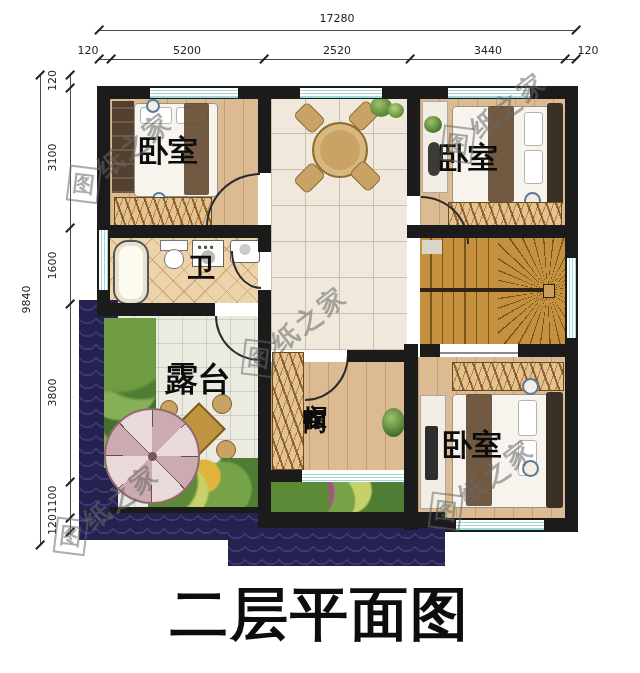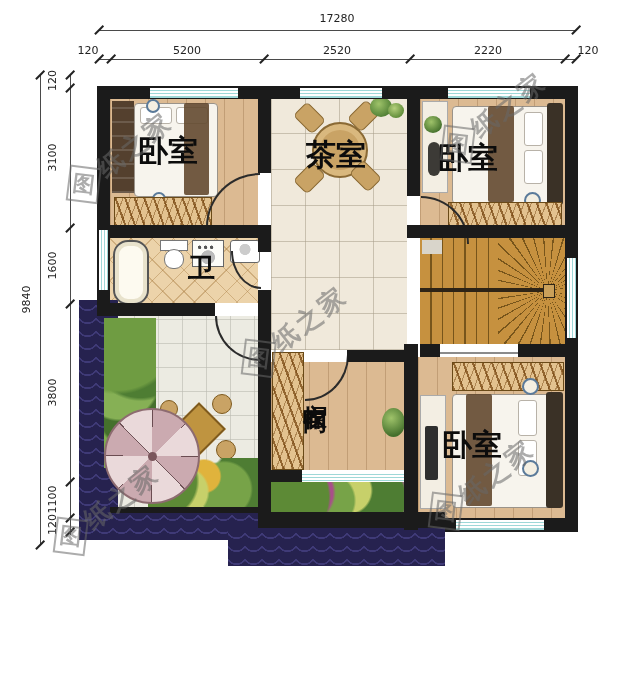--- a/index.html
+++ b/index.html
@@ -67,21 +67,21 @@
   <div class="dl" style="left:99px;top:59px;width:477px;height:1px"></div>
   <div class="tick" style="left:93px;top:58px"></div>
   <div class="tick" style="left:105px;top:58px"></div>
   <div class="tick" style="left:258px;top:58px"></div>
   <div class="tick" style="left:404px;top:58px"></div>
   <div class="tick" style="left:559px;top:58px"></div>
   <div class="tick" style="left:570px;top:58px"></div>
   <div class="dim-label" style="left:68px;top:45px;width:40px">120</div>
   <div class="dim-label" style="left:167px;top:45px;width:40px">5200</div>
   <div class="dim-label" style="left:317px;top:45px;width:40px">2520</div>
-  <div class="dim-label" style="left:468px;top:45px;width:40px">2220</div>
+  <div class="dim-label" style="left:468px;top:45px;width:40px">3440</div>
   <div class="dim-label" style="left:568px;top:45px;width:40px">120</div>
 
   <div class="dl" style="left:40px;top:75px;width:1px;height:470px"></div>
   <div class="tick" style="left:34px;top:74px"></div>
   <div class="tick" style="left:34px;top:544px"></div>
   <div class="dim-label rot" style="left:-2px;top:294px;width:56px">9840</div>
 
   <div class="dl" style="left:70px;top:75px;width:1px;height:460px"></div>
   <div class="tick" style="left:64px;top:74px"></div>
   <div class="tick" style="left:64px;top:87px"></div>
@@ -220,23 +220,23 @@
   <div class="win win-h" style="left:302px;top:472px;width:102px;height:9px"></div>
   <div class="win win-h" style="left:456px;top:520px;width:88px;height:10px"></div>
 
   <div class="arc arc-tl" style="left:206px;top:173px;width:52px;height:52px"></div>
   <div class="arc arc-tr" style="left:421px;top:196px;width:46px;height:46px"></div>
   <div class="arc arc-bl" style="left:231px;top:251px;width:28px;height:36px"></div>
   <div class="arc arc-bl" style="left:215px;top:316px;width:43px;height:43px"></div>
   <div class="arc arc-br" style="left:305px;top:355px;width:42px;height:44px"></div>
 
   <div class="room-label" style="left:138px;top:136px;font-size:30px">卧室</div>
-  <div class="room-label" style="left:306px;top:140px;font-size:30px">茶室</div>
   <div class="room-label" style="left:438px;top:143px;font-size:30px">卧室</div>
   <div class="room-label" style="left:188px;top:254px;font-size:27px">卫</div>
+  <div class="room-label" style="left:165px;top:362px;font-size:33px">露台</div>
   <div class="room-label v-label" style="left:303px;top:385px;font-size:24px">衣帽间</div>
   <div class="room-label" style="left:442px;top:430px;font-size:30px">卧室</div>
 
   <div class="wm" style="left:58px;top:138px">
       <span class="wm-seal">图</span>
       <span>纸之家</span>
     </div>
   <div class="wm" style="left:233px;top:312px">
       <span class="wm-seal">图</span>
       <span>纸之家</span>
@@ -247,14 +247,15 @@
     </div>
   <div class="wm" style="left:45px;top:490px">
       <span class="wm-seal">图</span>
       <span>纸之家</span>
     </div>
   <div class="wm" style="left:420px;top:465px">
       <span class="wm-seal">图</span>
       <span>纸之家</span>
     </div>
 
+  <div class="plan-title">二层平面图</div>
 
 </div>
 
 </body></html>

